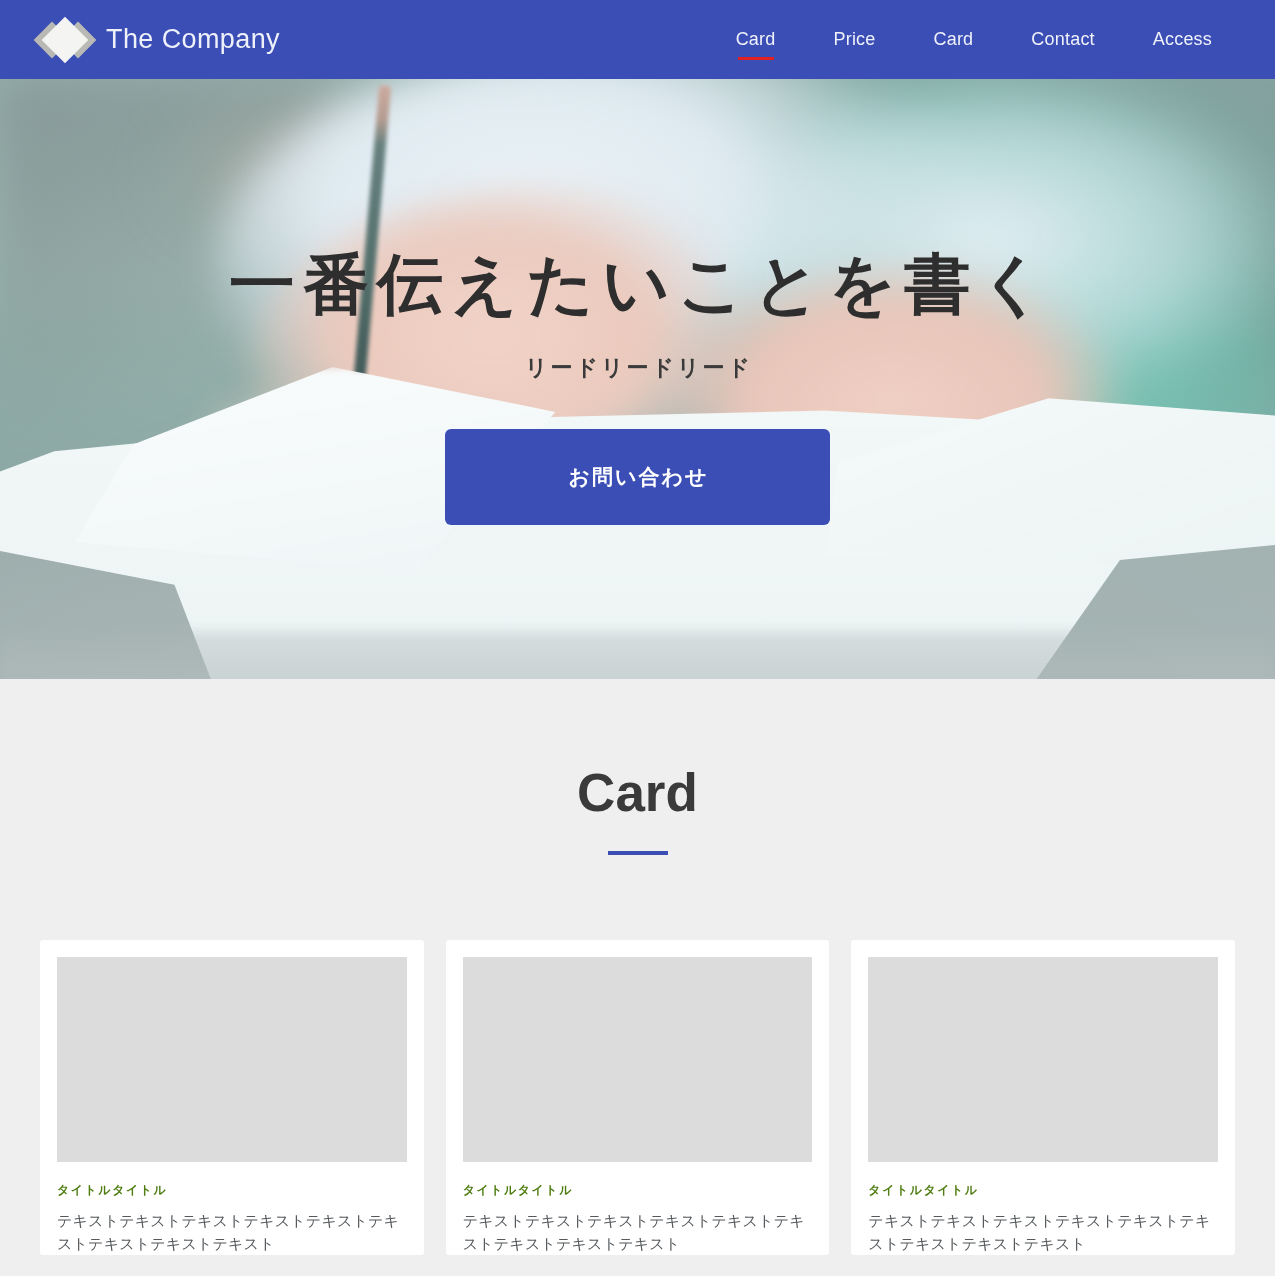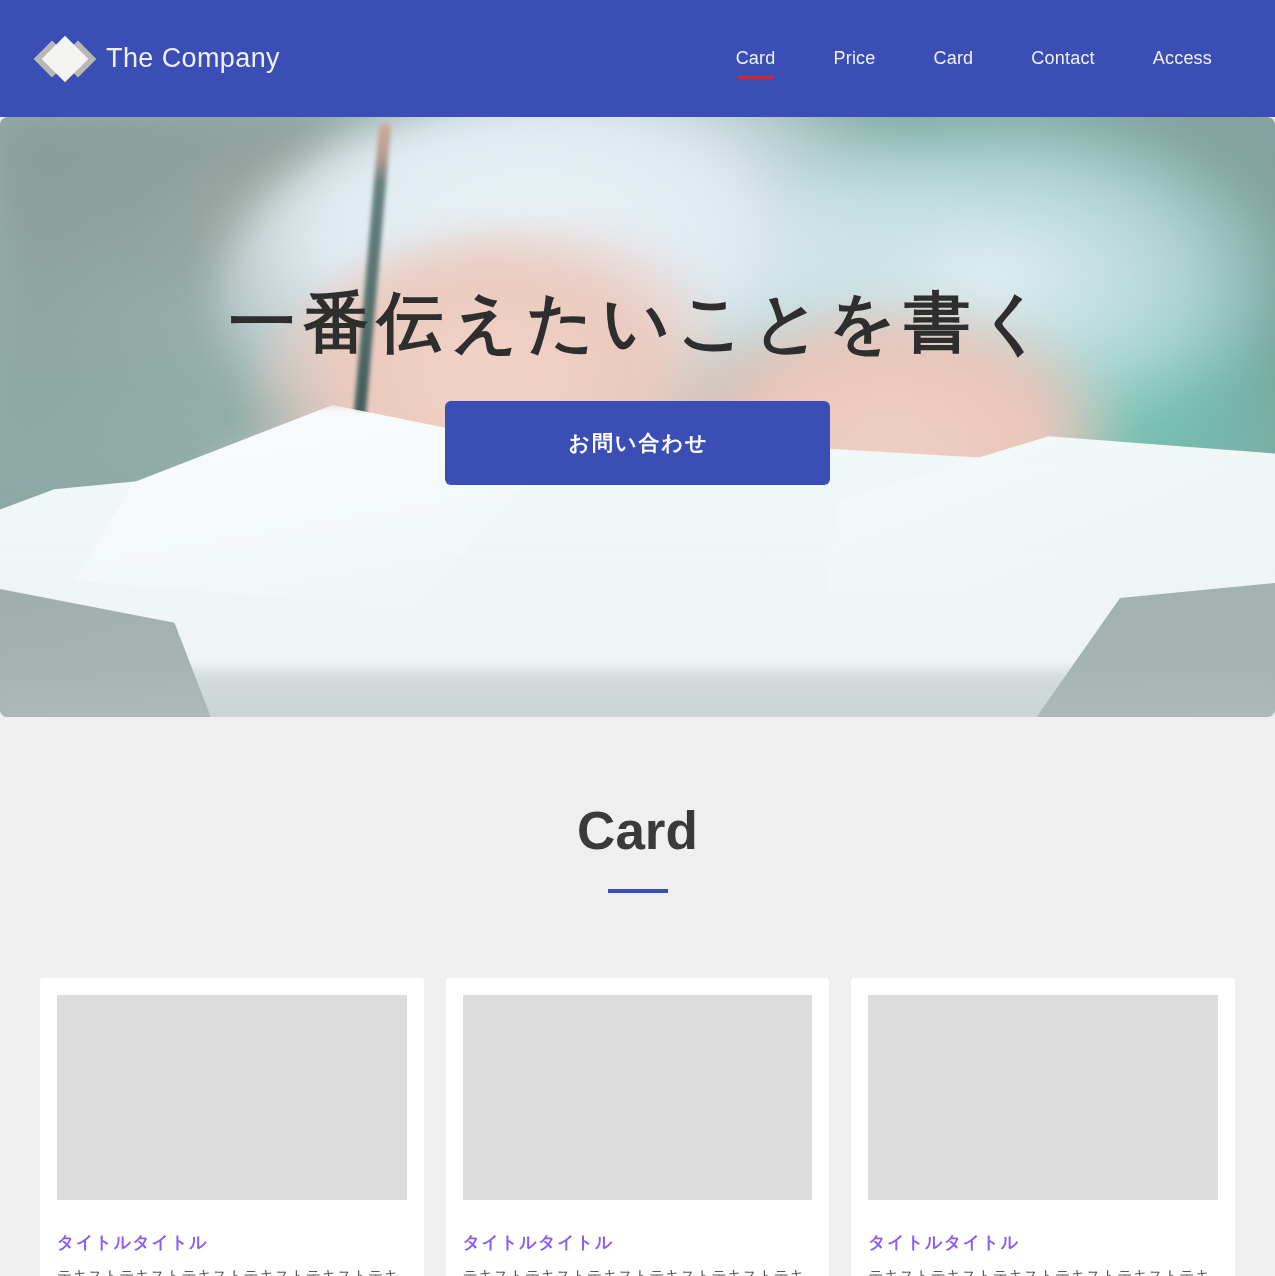--- a/index.html
+++ b/index.html
@@ -7,21 +7,21 @@
   body {
     font-family:"Liberation Sans","DejaVu Sans",sans-serif;
     background:#efefef;
     color:#333;
     -webkit-font-smoothing:antialiased;
   }
 
   
   .site-header{
     position:relative;
-    height:117px;
+    height:79px;
     background:#3b4eb5;
     display:flex;
     align-items:center;
     justify-content:space-between;
     padding:0 34px 0 38px;
     z-index:5;
   }
   .brand{ display:flex; align-items:center; gap:14px; text-decoration:none; }
   .brand-mark{ width:54px; height:46px; position:relative; flex:none; }
   .brand-mark .d{ position:absolute; top:50%; left:50%; transform:translate(-50%,-50%) rotate(45deg); }
@@ -57,21 +57,20 @@
     background:#e02222;
   }
   .nav-item.is-active .underline{ display:block; }
 
   
   .hero{
     position:relative;
     height:600px;
     overflow:hidden;
     background:#fef9c3;
-    border-radius:8px;
   }
   .hero-photo{ position:absolute; inset:0; }
   .hero-photo i{ position:absolute; display:block; }
 
   
   .bg-base{
     inset:0;
     background:
       radial-gradient(120% 90% at 18% 30%, #93afa8 0%, #7e9e99 38%, #6e918c 70%, #6d8f8b 100%);
   }
@@ -208,21 +207,21 @@
     color:#3a3a3a;
     letter-spacing:3px;
     text-indent:3px;
   }
   .hero-cta{
     margin-top:46px;
     display:inline-flex;
     align-items:center;
     justify-content:center;
     width:385px;
-    height:84px;
+    height:96px;
     background:#3b4eb5;
     color:#ffffff;
     font-size:21px;
     font-weight:700;
     letter-spacing:2px;
     text-indent:2px;
     border:none;
     border-radius:6px;
     text-decoration:none;
     cursor:pointer;
@@ -260,24 +259,24 @@
     border-radius:3px;
     padding:17px 17px 0 17px;
     min-width:0;
   }
   .card-thumb{
     width:100%;
     height:205px;
     background:#dcdcdc;
   }
   .card-title{
-    margin-top:31px;
-    font-size:17px;
-    font-weight:700;
-    color:#8b5cf6;
+    margin-top:20px;
+    font-size:12px;
+    font-weight:700;
+    color:#4d7c0f;
     letter-spacing:1.5px;
   }
   .card-text{
     margin-top:10px;
     font-size:15px;
     line-height:1.55;
     color:#55595c;
     letter-spacing:.2px;
   }
 </style>
@@ -339,20 +338,21 @@
     <i class="paper-sheet"></i>
     <i class="paper-r"></i>
     <i class="desk-l"></i>
     <i class="desk-r"></i>
     <i class="desk-bot"></i>
     <span class="hero-wash"></span>
   </div>
 
   <div class="hero-inner">
     <h1 class="hero-title">一番伝えたいことを書く</h1>
+    <p class="hero-sub">リードリードリード</p>
     <a class="hero-cta" href="#">お問い合わせ</a>
   </div>
 
 </section>
 
 <section class="card-section">
 
   <div class="section-head">
     <h2 class="section-title">Card</h2>
     <div class="section-rule"></div>

